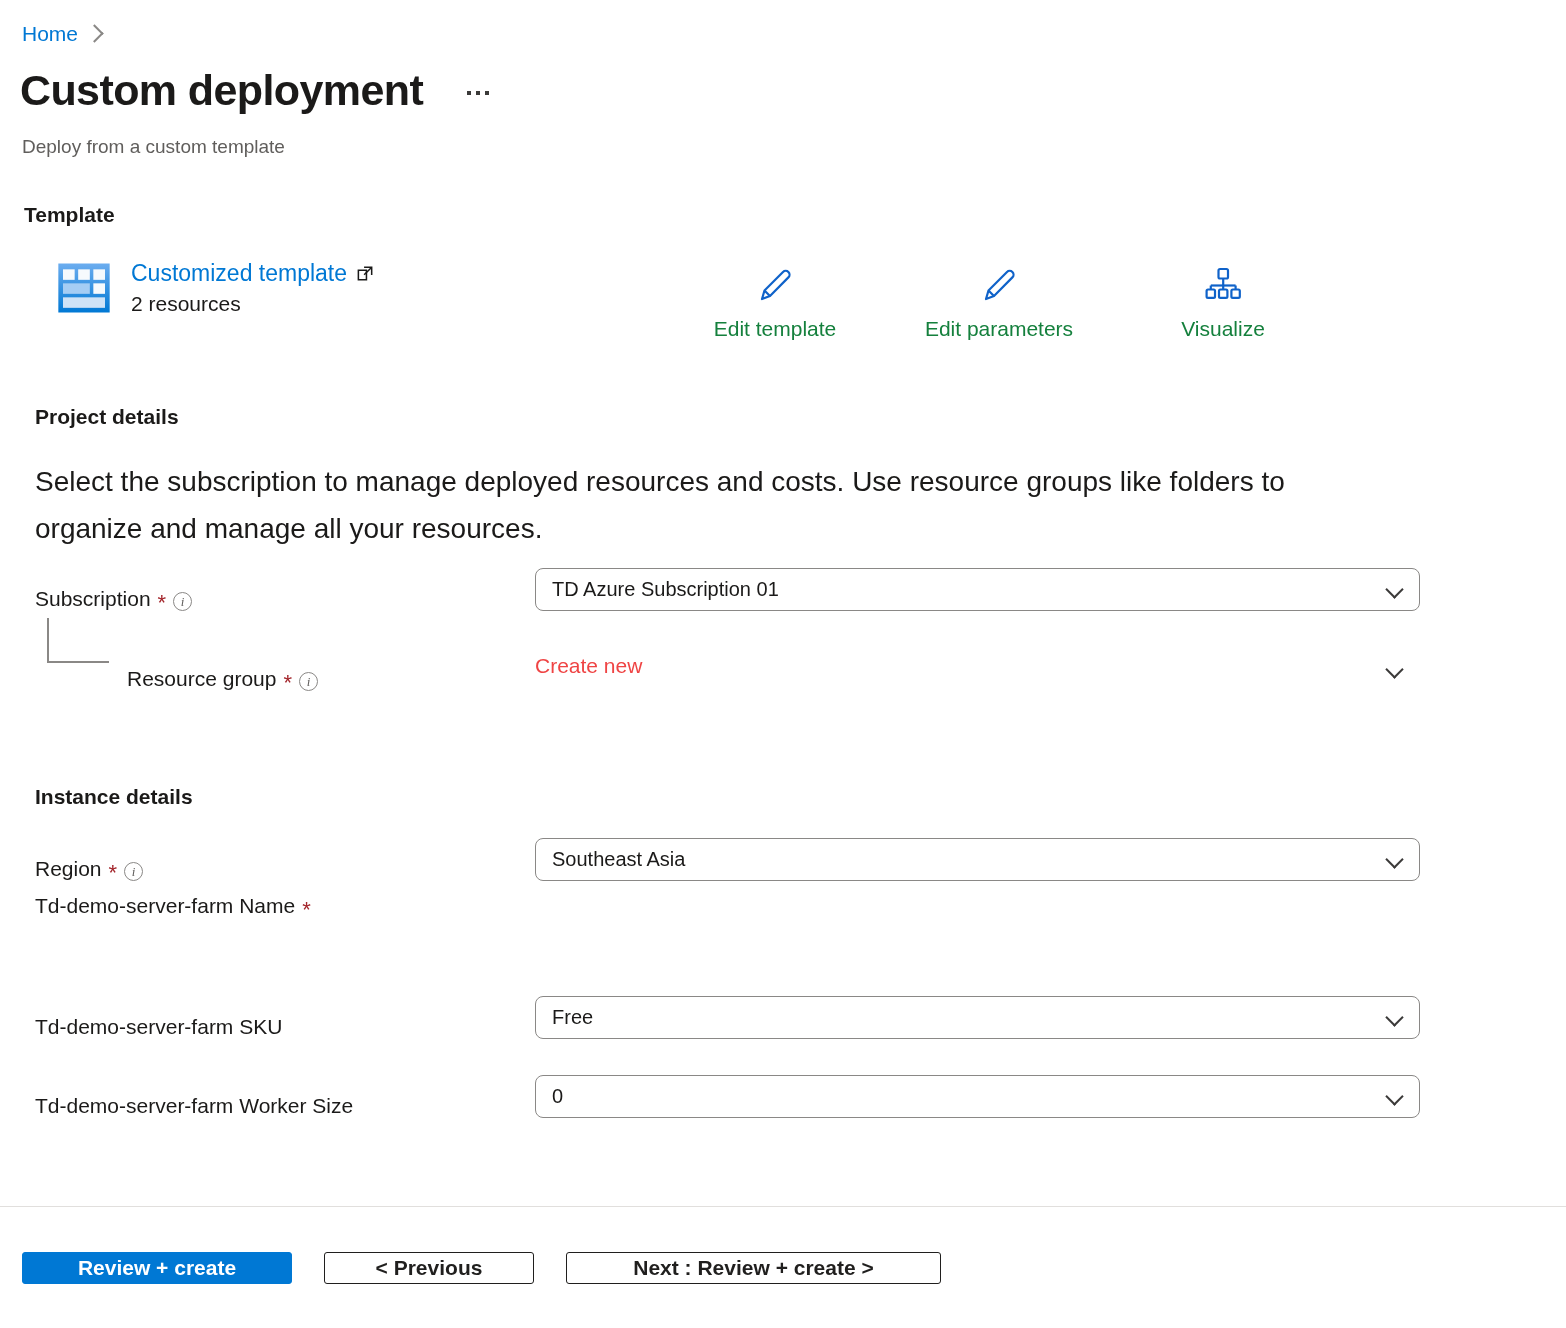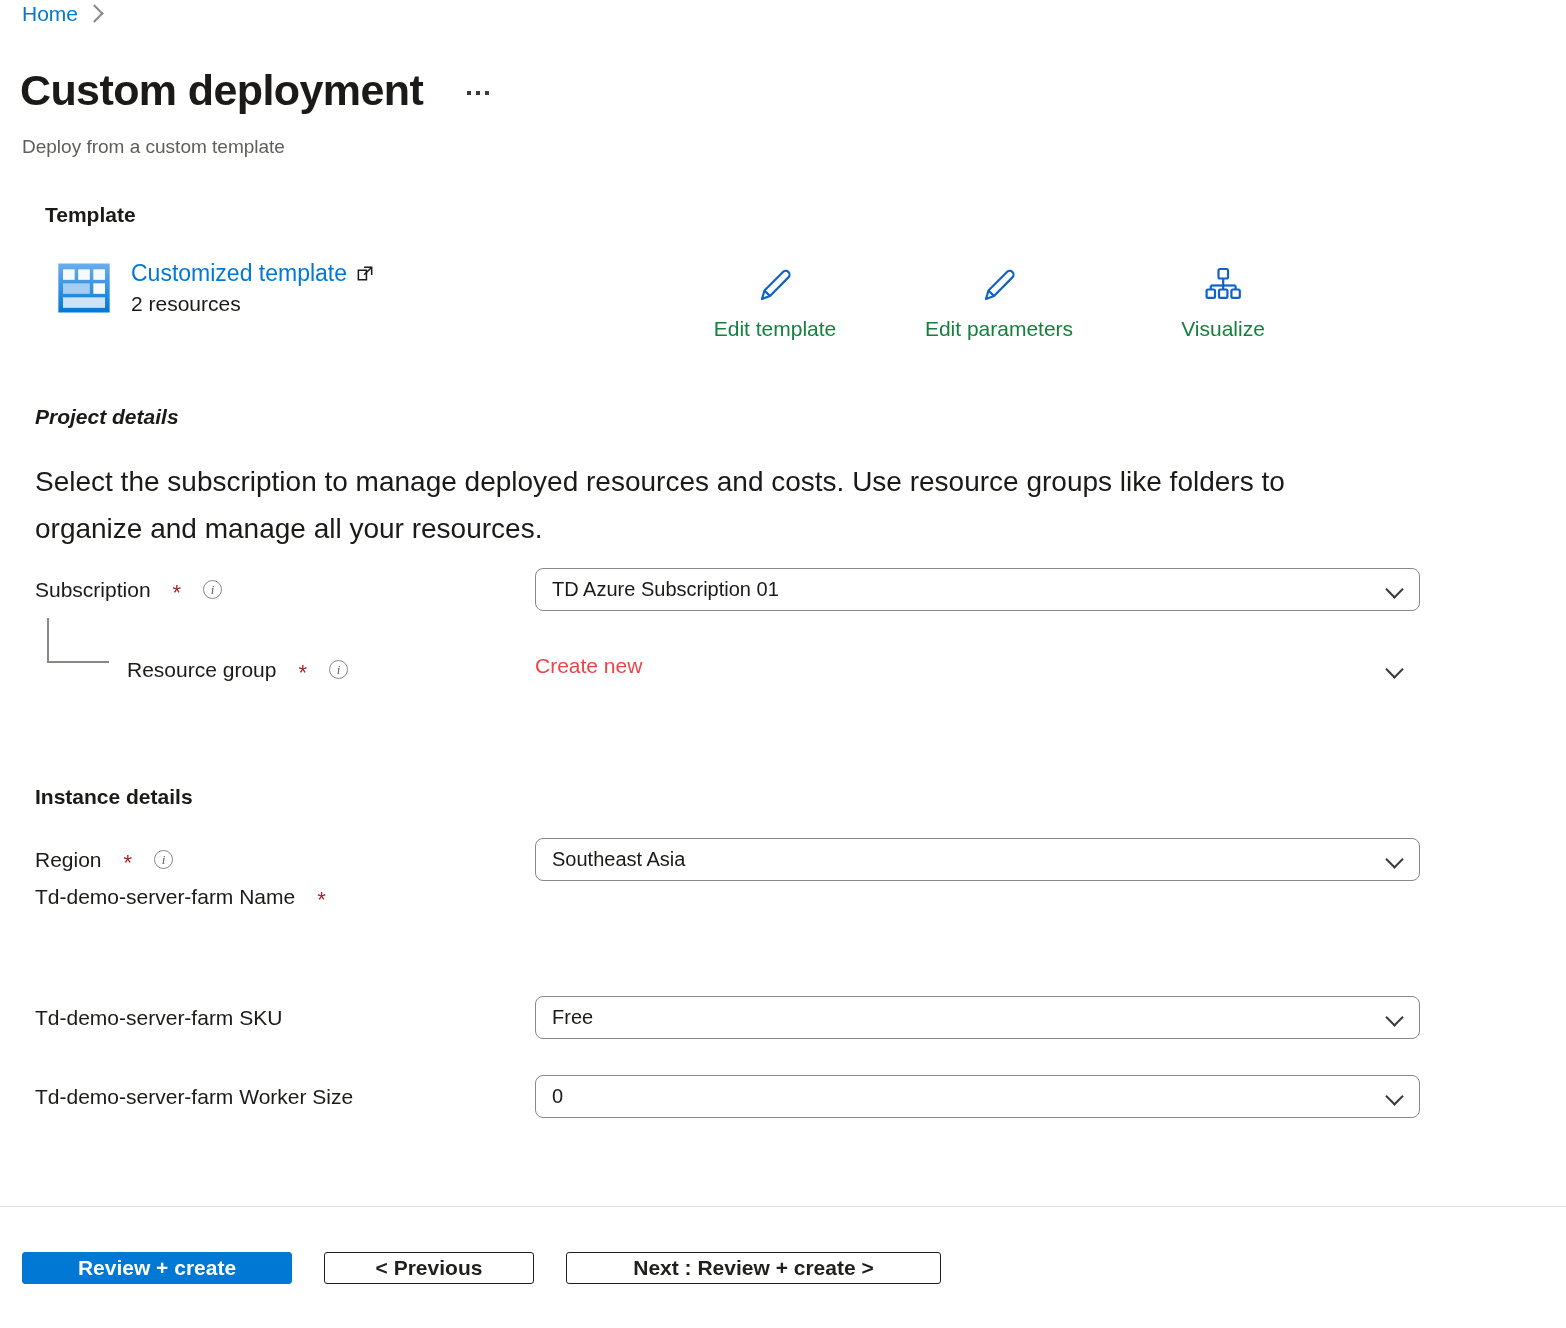--- a/index.html
+++ b/index.html
@@ -15,21 +15,21 @@
     position: relative;
     font-family: "Liberation Sans", sans-serif;
     color: #1b1a19;
     overflow: hidden;
   }
 
   
   .breadcrumb {
     position: absolute;
     left: 22px;
-    top: 2px;
+    top: 22px;
     display: flex;
     align-items: center;
     gap: 10px;
     font-size: 21px;
     text-align: right;
   }
   .crumb-link {
     color: #0078d4;
     cursor: pointer;
     text-decoration: none;
@@ -165,22 +165,22 @@
     width: 1400px;
     display: flex;
     align-items: flex-start;
   }
   .field-label {
     width: 500px;
     flex: none;
     font-size: 21px;
     color: #1b1a19;
     display: flex;
-    align-items: center;
-    gap: 22px;
+    align-items: flex-end;
+    gap: 7px;
     height: 43px;
   }
   .field-label.indented { padding-left: 92px; }
   .req-star {
     color: #a4262c;
     font-size: 22px;
     line-height: 1;
     position: relative;
     top: 3px;
   }
@@ -316,21 +316,21 @@
 <div class="title-row">
   <h1 class="page-title">Custom deployment</h1>
   <button class="ellipsis-btn" title="More">
     <span></span>
     <span></span>
     <span></span>
   </button>
 </div>
 <div class="subtitle">Deploy from a custom template</div>
 
-<div class="section-heading" style="left:45px; top:203px;">Template</div>
+<div class="section-heading" style="left:24px; top:203px;">Template</div>
 
 <div class="template-block">
   <svg class="tpl-icon" viewBox="0 0 48 48">
     <defs>
       <linearGradient id="tplg" x1="0" y1="0" x2="0" y2="1">
         <stop offset="0%" stop-color="#6cadef"></stop>
         <stop offset="100%" stop-color="#0078d4"></stop>
       </linearGradient>
     </defs>
     <rect x="2" y="3" width="44" height="42" fill="url(#tplg)"></rect>
@@ -376,21 +376,21 @@
       <path d="M11.8 23.5 H36.6" fill="none" stroke="#0f62c9" stroke-width="2.2"></path>
       <path d="M11.8 23.5 V27.5 M24.2 23.5 V27.5 M36.6 23.5 V27.5" fill="none" stroke="#0f62c9" stroke-width="2.2"></path>
       <rect x="7.6" y="27.5" width="8.4" height="8.4" rx="1.4" fill="none" stroke="#0f62c9" stroke-width="2.2"></rect>
       <rect x="20" y="27.5" width="8.4" height="8.4" rx="1.4" fill="none" stroke="#0f62c9" stroke-width="2.2"></rect>
       <rect x="32.4" y="27.5" width="8.4" height="8.4" rx="1.4" fill="none" stroke="#0f62c9" stroke-width="2.2"></rect>
     </svg>
     <span class="action-label">Visualize</span>
   </div>
 </div>
 
-<div class="section-heading" style="left:35px; top:405px;font-style:italic;">Project details</div>
+<div class="section-heading" style="left:35px; top:405px;">Project details</div>
 <div class="description">Select the subscription to manage deployed resources and costs. Use resource groups like folders to organize and manage all your resources.</div>
 
 <div class="tree-connector"></div>
 
 <div class="field-row" style="top:568px;">
   <div class="field-label">
     <span>Subscription</span>
     <span class="req-star">*</span>
     <span class="info-icon">i</span>
   </div>

